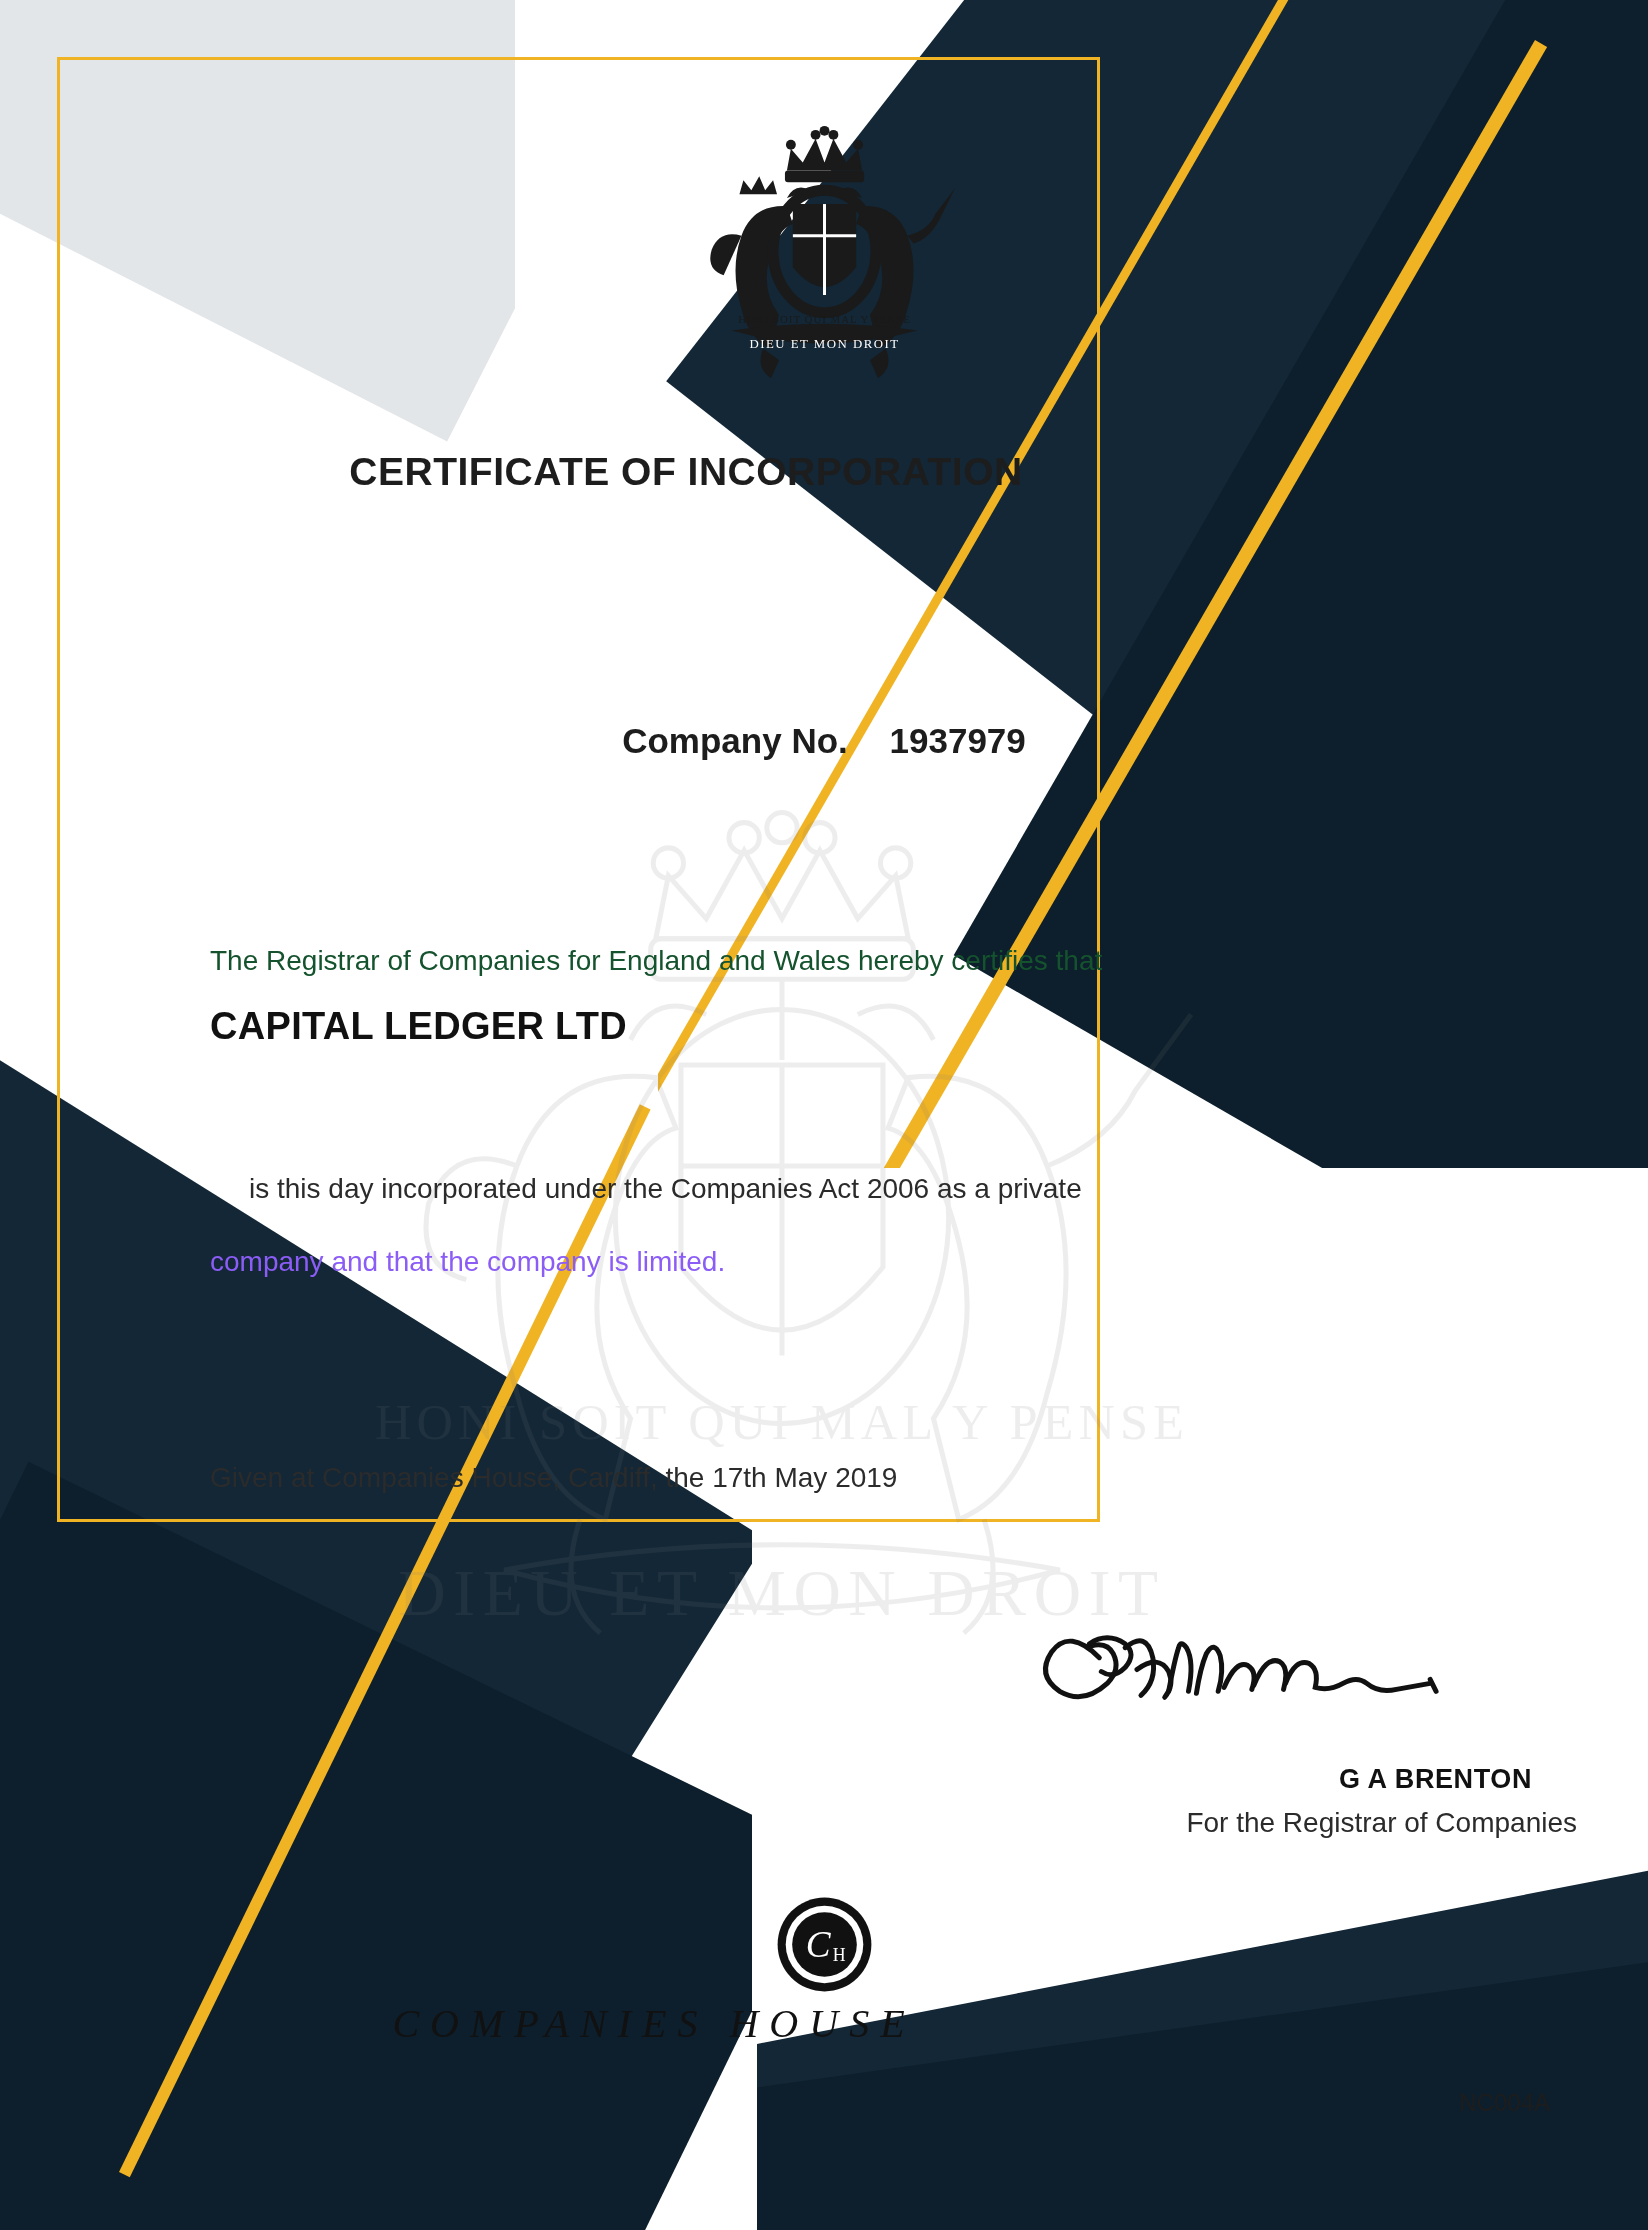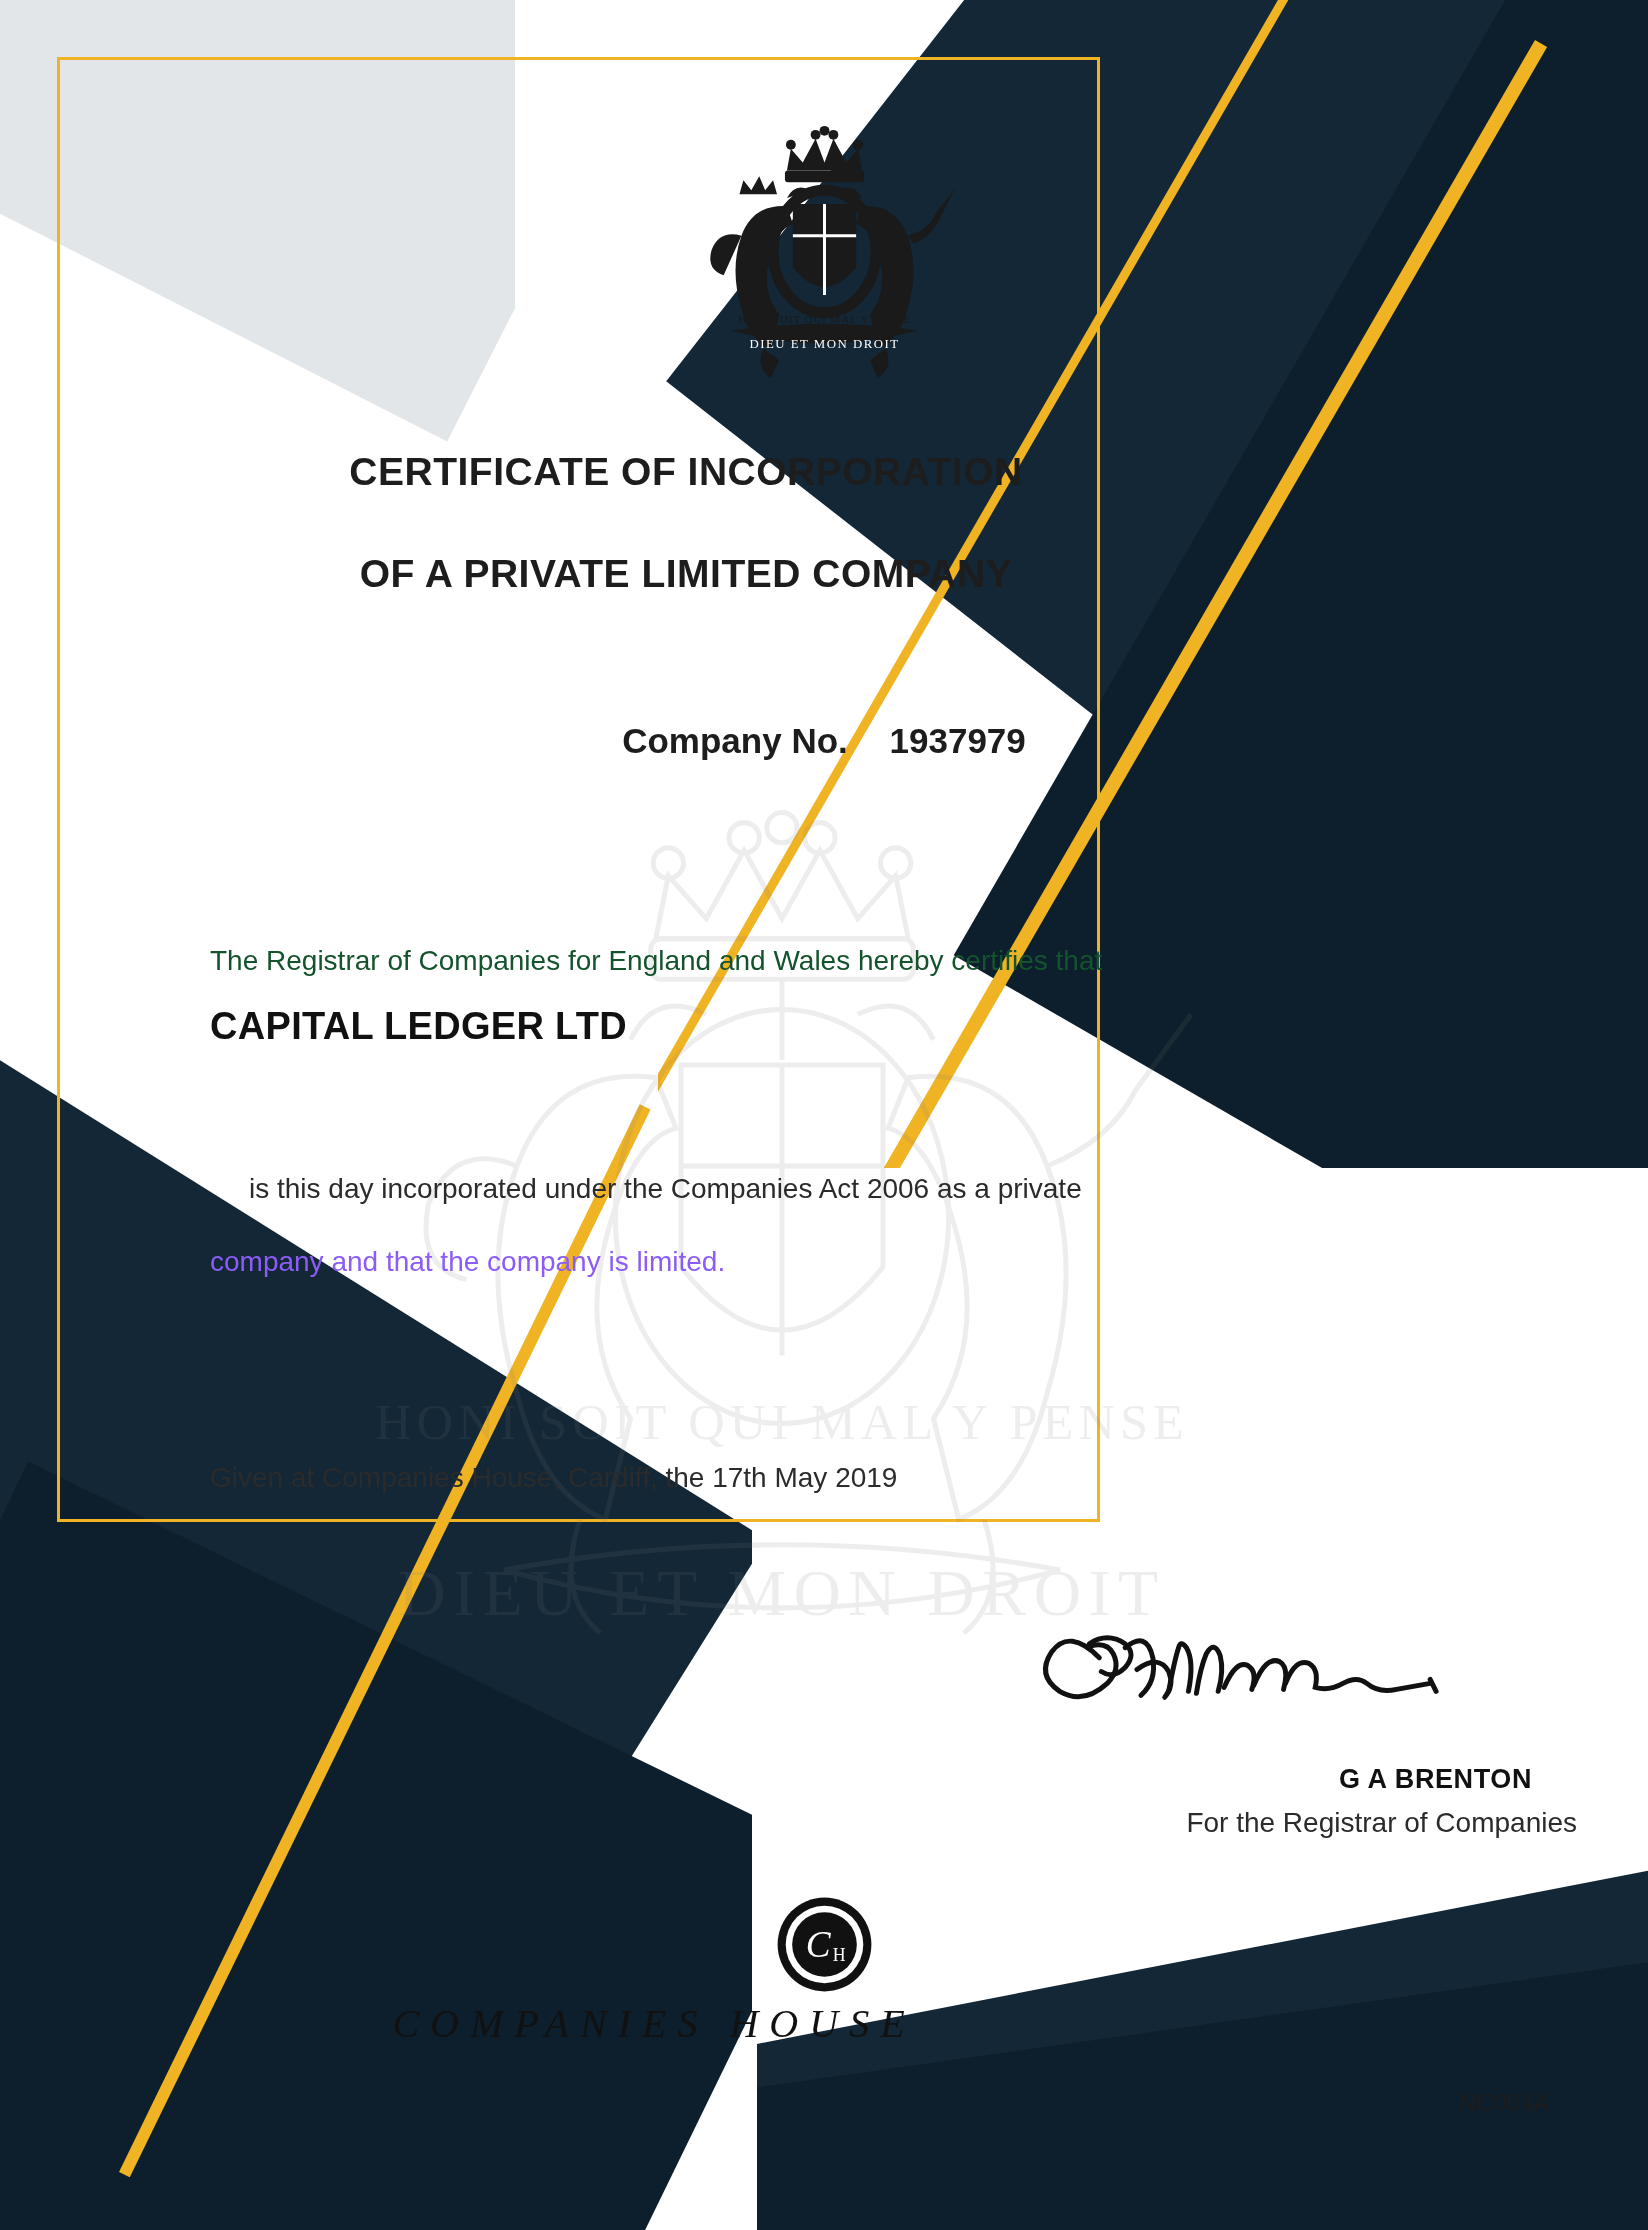--- a/index.html
+++ b/index.html
@@ -373,21 +373,20 @@
 
         <path d="M56 214 Q150 200 244 214 Q150 240 56 214 Z"></path>
         <text x="150" y="232" font-family="Liberation Serif, serif" font-size="13" fill="#ffffff" text-anchor="middle" letter-spacing="1.5">DIEU ET MON DROIT</text>
 
         <ellipse cx="150" cy="134" rx="52" ry="62" fill="none" stroke="#1a1a1a" stroke-width="11"></ellipse>
         <text x="150" y="206" font-family="Liberation Serif, serif" font-size="11" fill="#1a1a1a" text-anchor="middle" letter-spacing="1">HONI SOIT QUI MAL Y PENSE</text>
       </svg>
     </div>
 
     <div class="title1">CERTIFICATE OF INCORPORATION</div>
-    <div class="title2">OF A PRIVATE LIMITED COMPANY</div>
 
     <div class="companyno">
       <span>Company No.</span>
       <span class="num">1937979</span>
     </div>
 
     <div class="body-block">
       <div class="line-certifies">The Registrar of Companies for England and Wales hereby certifies that</div>
       <div class="company-name">CAPITAL LEDGER LTD</div>
       <div class="line-act">is this day incorporated under the Companies Act 2006 as a private</div>

